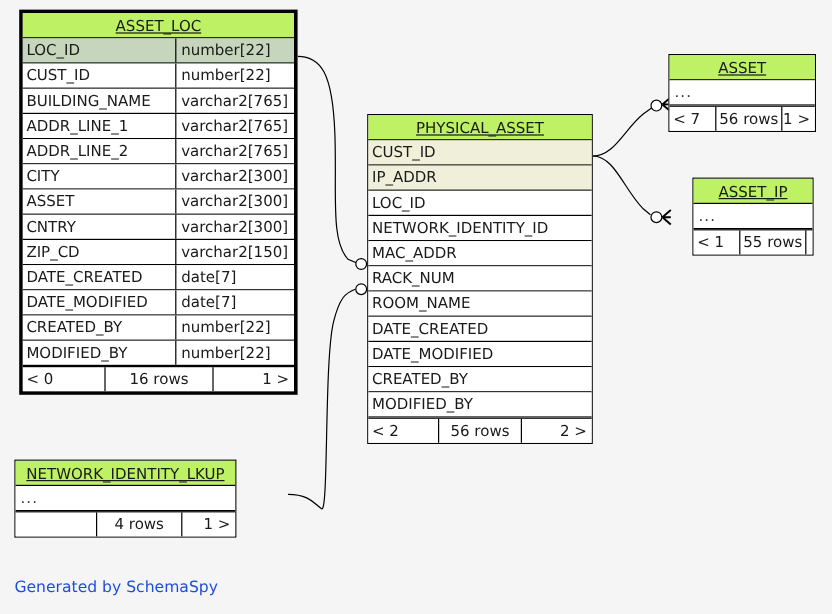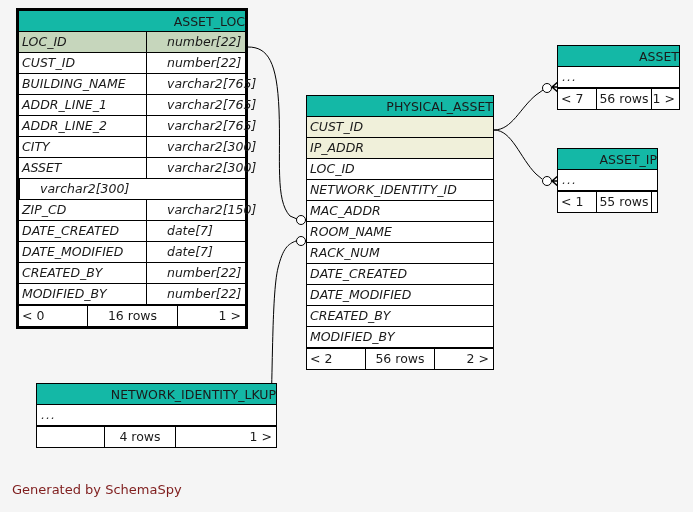--- a/index.html
+++ b/index.html
@@ -33,51 +33,51 @@
     border: 1px solid #000000;
     box-sizing: border-box;
     font-size: 12.5px;
     color: #1a1a1a;
     z-index: 3;
   }
   .table-box.thick {
     border: 3px solid #000000;
   }
   .tbl-header {
-    background: #14b8a6;
-    text-align: right;
+    background: #bef264;
+    text-align: center;
     height: 21px;
     line-height: 21px;
     border-bottom: 1px solid #000000;
     box-sizing: border-box;
     font-size: 12.5px;
     white-space: nowrap;
     overflow: hidden;
+    text-decoration: underline;
   }
   .tbl-row {
     display: flex;
     height: 21px;
     border-bottom: 1px solid #000000;
     box-sizing: border-box;
-    font-style: italic;
   }
   .tbl-row:last-child {
     border-bottom: none;
   }
   .cell-name {
     flex: 1 1 auto;
     padding-left: 3px;
     line-height: 20px;
     white-space: nowrap;
     overflow: hidden;
     box-sizing: border-box;
   }
   .cell-type {
     flex: 0 0 auto;
-    padding-left: 20px;
+    padding-left: 4px;
     line-height: 20px;
     border-left: 1px solid #000000;
     white-space: nowrap;
     box-sizing: border-box;
   }
   .row-pk { background: #c6d6bc; }
   .row-idx { background: #f0f0da; }
   .row-plain { background: #ffffff; }
 
   .tbl-footer {
@@ -113,21 +113,21 @@
     line-height: 20px;
     padding-left: 4px;
     letter-spacing: 1px;
     color: #333;
   }
   .footer-note {
     position: absolute;
     left: 12px;
     top: 482px;
     font-size: 13px;
-    color: #7f1d1d;
+    color: #1d4ed8;
     z-index: 2;
   }
 </style>
 </head>
 <body>
 
 <div id="canvas">
 
   <svg class="links" viewBox="0 0 693 512">
 
@@ -173,20 +173,21 @@
     </div>
     <div class="tbl-row row-plain">
       <div class="cell-name">CITY</div>
       <div class="cell-type" style="width:99px">varchar2[300]</div>
     </div>
     <div class="tbl-row row-plain">
       <div class="cell-name">ASSET</div>
       <div class="cell-type" style="width:99px">varchar2[300]</div>
     </div>
     <div class="tbl-row row-plain">
+      <div class="cell-name">CNTRY</div>
       <div class="cell-type" style="width:99px">varchar2[300]</div>
     </div>
     <div class="tbl-row row-plain">
       <div class="cell-name">ZIP_CD</div>
       <div class="cell-type" style="width:99px">varchar2[150]</div>
     </div>
     <div class="tbl-row row-plain">
       <div class="cell-name">DATE_CREATED</div>
       <div class="cell-type" style="width:99px">date[7]</div>
     </div>
@@ -222,24 +223,24 @@
     <div class="tbl-row row-plain">
       <div class="cell-name">LOC_ID</div>
     </div>
     <div class="tbl-row row-plain">
       <div class="cell-name">NETWORK_IDENTITY_ID</div>
     </div>
     <div class="tbl-row row-plain">
       <div class="cell-name">MAC_ADDR</div>
     </div>
     <div class="tbl-row row-plain">
+      <div class="cell-name">RACK_NUM</div>
+    </div>
+    <div class="tbl-row row-plain">
       <div class="cell-name">ROOM_NAME</div>
-    </div>
-    <div class="tbl-row row-plain">
-      <div class="cell-name">RACK_NUM</div>
     </div>
     <div class="tbl-row row-plain">
       <div class="cell-name">DATE_CREATED</div>
     </div>
     <div class="tbl-row row-plain">
       <div class="cell-name">DATE_MODIFIED</div>
     </div>
     <div class="tbl-row row-plain">
       <div class="cell-name">CREATED_BY</div>
     </div>
@@ -259,33 +260,33 @@
     <div class="tbl-row row-plain">
       <div class="cell-name ellipsis-row">...</div>
     </div>
     <div class="tbl-footer">
       <div class="f-left" style="width:38px">&lt; 7</div>
       <div class="f-mid" style="width:56px">56 rows</div>
       <div class="f-right">1 &gt;</div>
     </div>
   </div>
 
-  <div class="table-box" style="left:557px; top:148px; width:101px;">
+  <div class="table-box" style="left:577px; top:148px; width:101px;">
     <div class="tbl-header">ASSET_IP</div>
     <div class="tbl-row row-plain">
       <div class="cell-name ellipsis-row">...</div>
     </div>
     <div class="tbl-footer">
       <div class="f-left" style="width:38px">&lt; 1</div>
       <div class="f-mid" style="width:56px">55 rows</div>
       <div class="f-right"></div>
     </div>
   </div>
 
-  <div class="table-box" style="left:36px; top:383px; width:241px;">
+  <div class="table-box" style="left:12px; top:383px; width:185px;">
     <div class="tbl-header">NETWORK_IDENTITY_LKUP</div>
     <div class="tbl-row row-plain">
       <div class="cell-name ellipsis-row">...</div>
     </div>
     <div class="tbl-footer">
       <div class="f-left" style="width:67px"></div>
       <div class="f-mid" style="width:72px">4 rows</div>
       <div class="f-right">1 &gt;</div>
     </div>
   </div>

